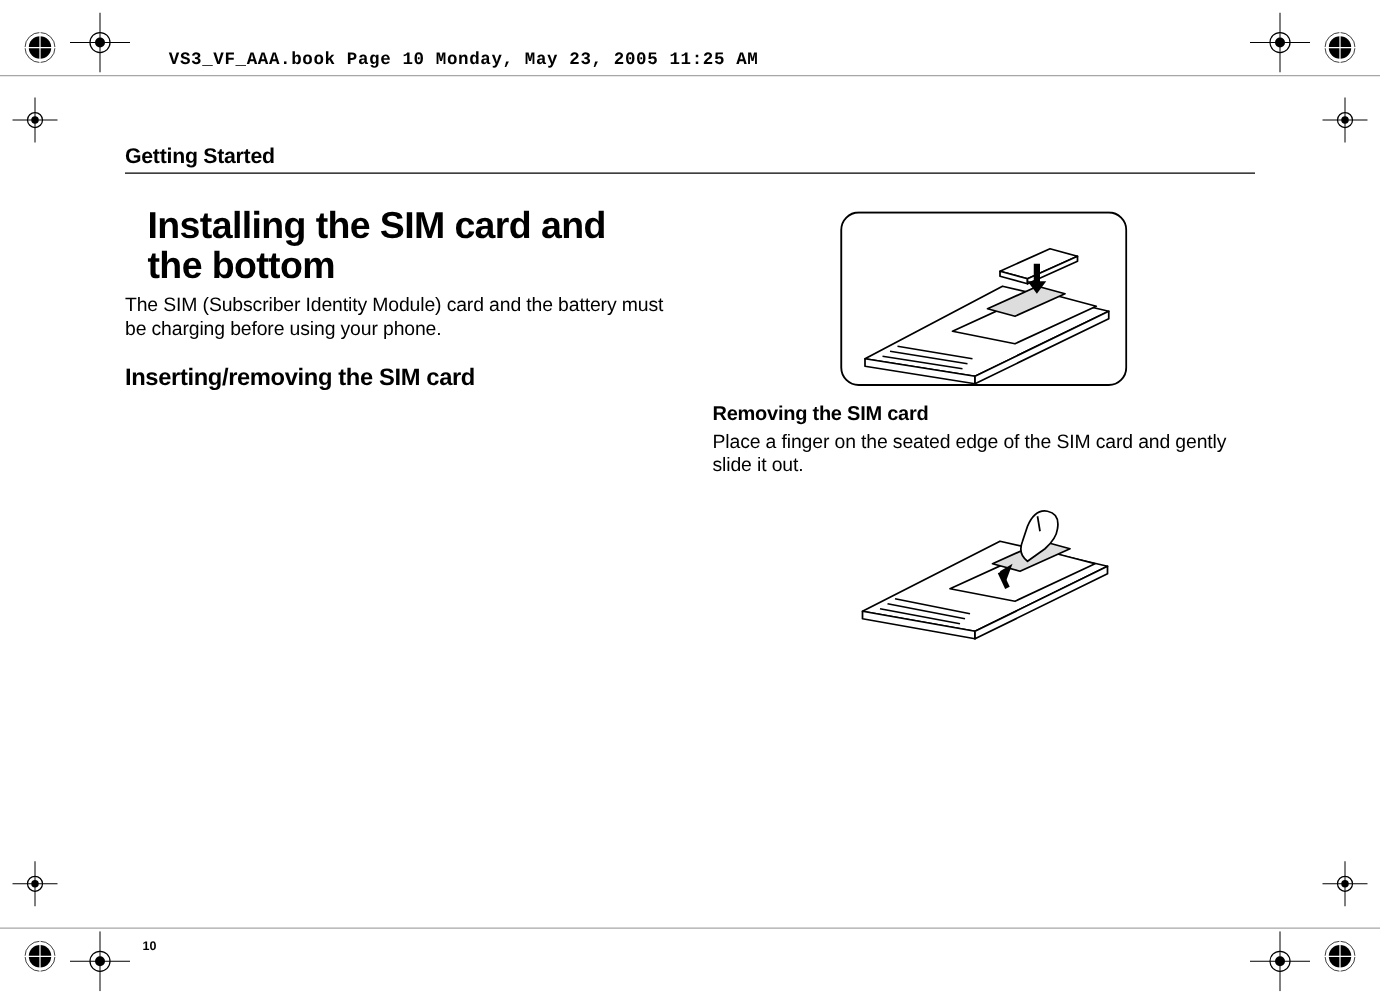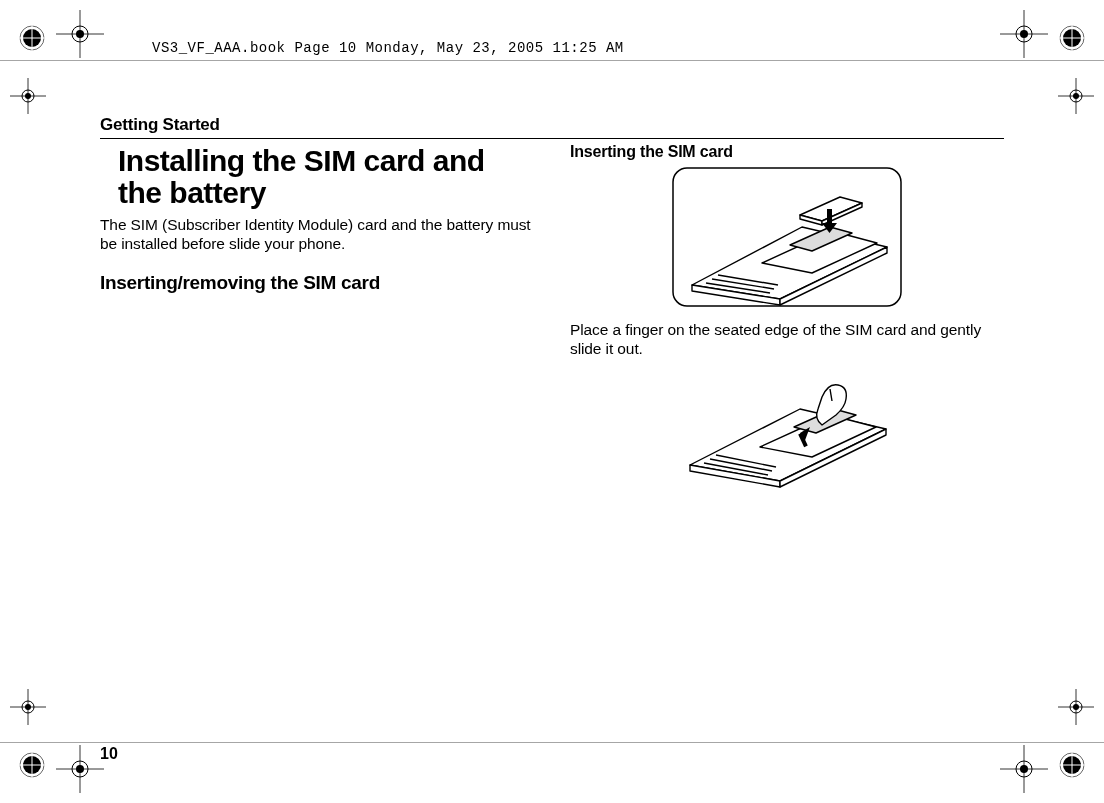--- a/index.html
+++ b/index.html
@@ -48,44 +48,45 @@
     height: 0;
     border-top: 0.5px solid #000;
     opacity: .35;
   }
   .guide-line-h.top { top: 60px; }
   .guide-line-h.bottom { bottom: 60px; }
 
   .header-meta {
     position: absolute;
     top: 40px;
-    left: 152px;
+    left: 135px;
     font-family: "Courier New", monospace;
     font-size: 14px;
     letter-spacing: .5px;
+    font-weight: bold;
   }
 
   .page {
     position: absolute;
     top: 115px;
     left: 100px;
     right: 100px;
     bottom: 70px;
     display: flex;
     flex-direction: column;
   }
 
   .running-head {
     font-weight: 700;
     font-size: 17px;
     font-stretch: condensed;
     letter-spacing: -0.2px;
     border-bottom: 1.5px solid #000;
     padding-bottom: 3px;
-    margin-bottom: 4px;
+    margin-bottom: 24px;
   }
 
   .columns {
     display: flex;
     gap: 36px;
     flex: 1 1 auto;
   }
   .col {
     flex: 1 1 0;
     min-width: 0;
@@ -121,24 +122,24 @@
 
   .illus {
     display: flex;
     justify-content: center;
     margin: 6px 0 14px 0;
   }
   .illus svg { display:block; }
 
   .page-num {
     position: absolute;
-    left: 100px;
+    left: 114px;
     bottom: 40px;
     font-weight: 700;
-    font-size: 16px;
+    font-size: 10px;
   }
 </style>
 </head>
 <body>
 
 <div class="guide-line-h top"></div>
 <div class="guide-line-h bottom"></div>
 
 <div class="reg-mark reg-tl">
   <svg viewBox="0 0 28 28">
@@ -238,27 +239,26 @@
     </svg>
 </div>
 
 <div class="header-meta">VS3_VF_AAA.book  Page 10  Monday, May 23, 2005  11:25 AM</div>
 
 <div class="page">
   <div class="running-head">Getting Started</div>
 
   <div class="columns">
     <div class="col">
-      <h1 class="title">Installing the SIM card and the battery</h1>
-      <p class="body-p">The SIM (Subscriber Identity Module) card and the battery must be installed before slide your phone.</p>
+      <h1 class="title">Installing the SIM card and the bottom</h1>
+      <p class="body-p">The SIM (Subscriber Identity Module) card and the battery must be charging before using your phone.</p>
       <h2 class="sub">Inserting/removing the SIM card</h2>
     </div>
 
     <div class="col">
-      <h3 class="subsub">Inserting the SIM card</h3>
 
       <div class="illus">
         <svg width="230" height="140" viewBox="0 0 230 140">
 
           <rect x="1" y="1" width="228" height="138" rx="14" fill="#fff" stroke="#000" stroke-width="1.5"></rect>
 
           <g stroke="#000" stroke-width="1.4" fill="#fff" stroke-linejoin="round">
             <polygon points="20,118 130,60 215,80 108,132"></polygon>
             <polygon points="20,118 108,132 108,138 20,124"></polygon>
             <polygon points="108,132 215,80 215,86 108,138"></polygon>
@@ -276,20 +276,21 @@
               <polygon points="150,56 165,56 157.5,66"></polygon>
             </g>
 
             <line x1="34" y1="116" x2="98" y2="126"></line>
             <line x1="40" y1="112" x2="102" y2="122"></line>
             <line x1="46" y1="108" x2="106" y2="118"></line>
           </g>
         </svg>
       </div>
 
+      <h3 class="subsub">Removing the SIM card</h3>
       <p class="body-p">Place a finger on the seated edge of the SIM card and gently slide it out.</p>
 
       <div class="illus">
         <svg width="230" height="125" viewBox="0 0 230 125">
           <g stroke="#000" stroke-width="1.4" fill="#fff" stroke-linejoin="round">
             <polygon points="18,98 128,42 214,62 108,114"></polygon>
             <polygon points="18,98 108,114 108,120 18,104"></polygon>
             <polygon points="108,114 214,62 214,68 108,120"></polygon>
 
             <polygon points="88,80 158,48 204,60 140,90"></polygon>

